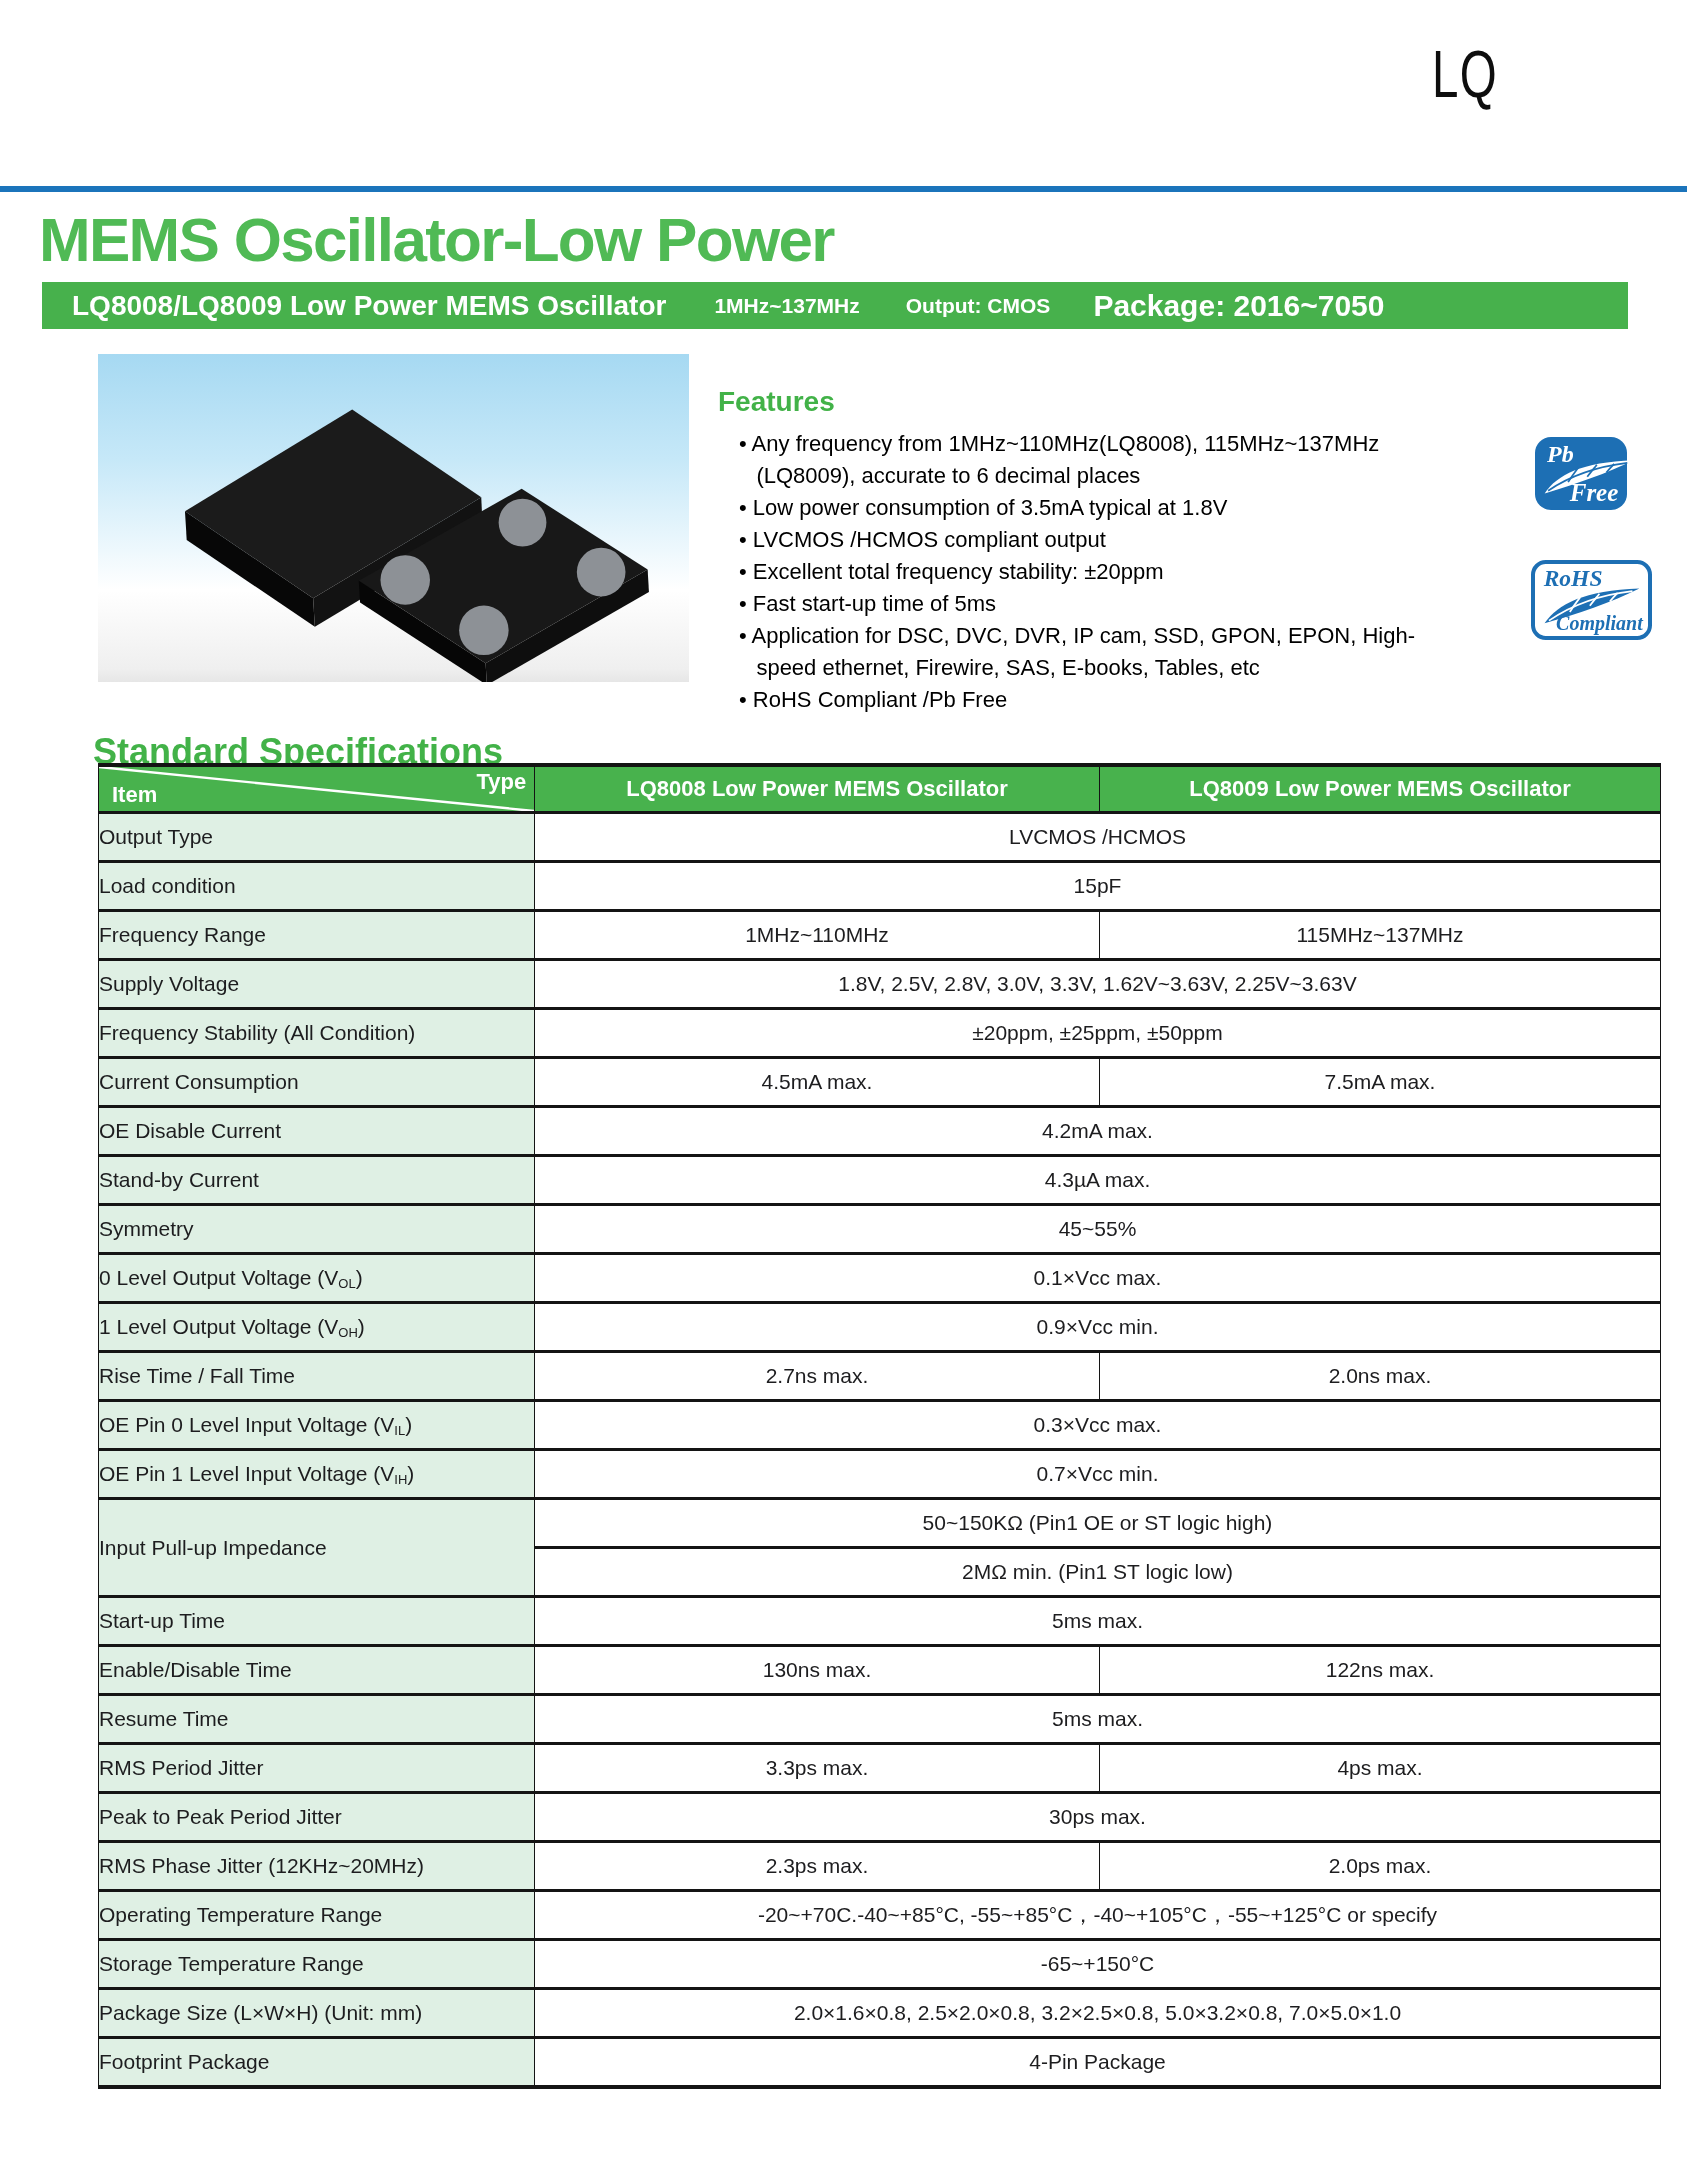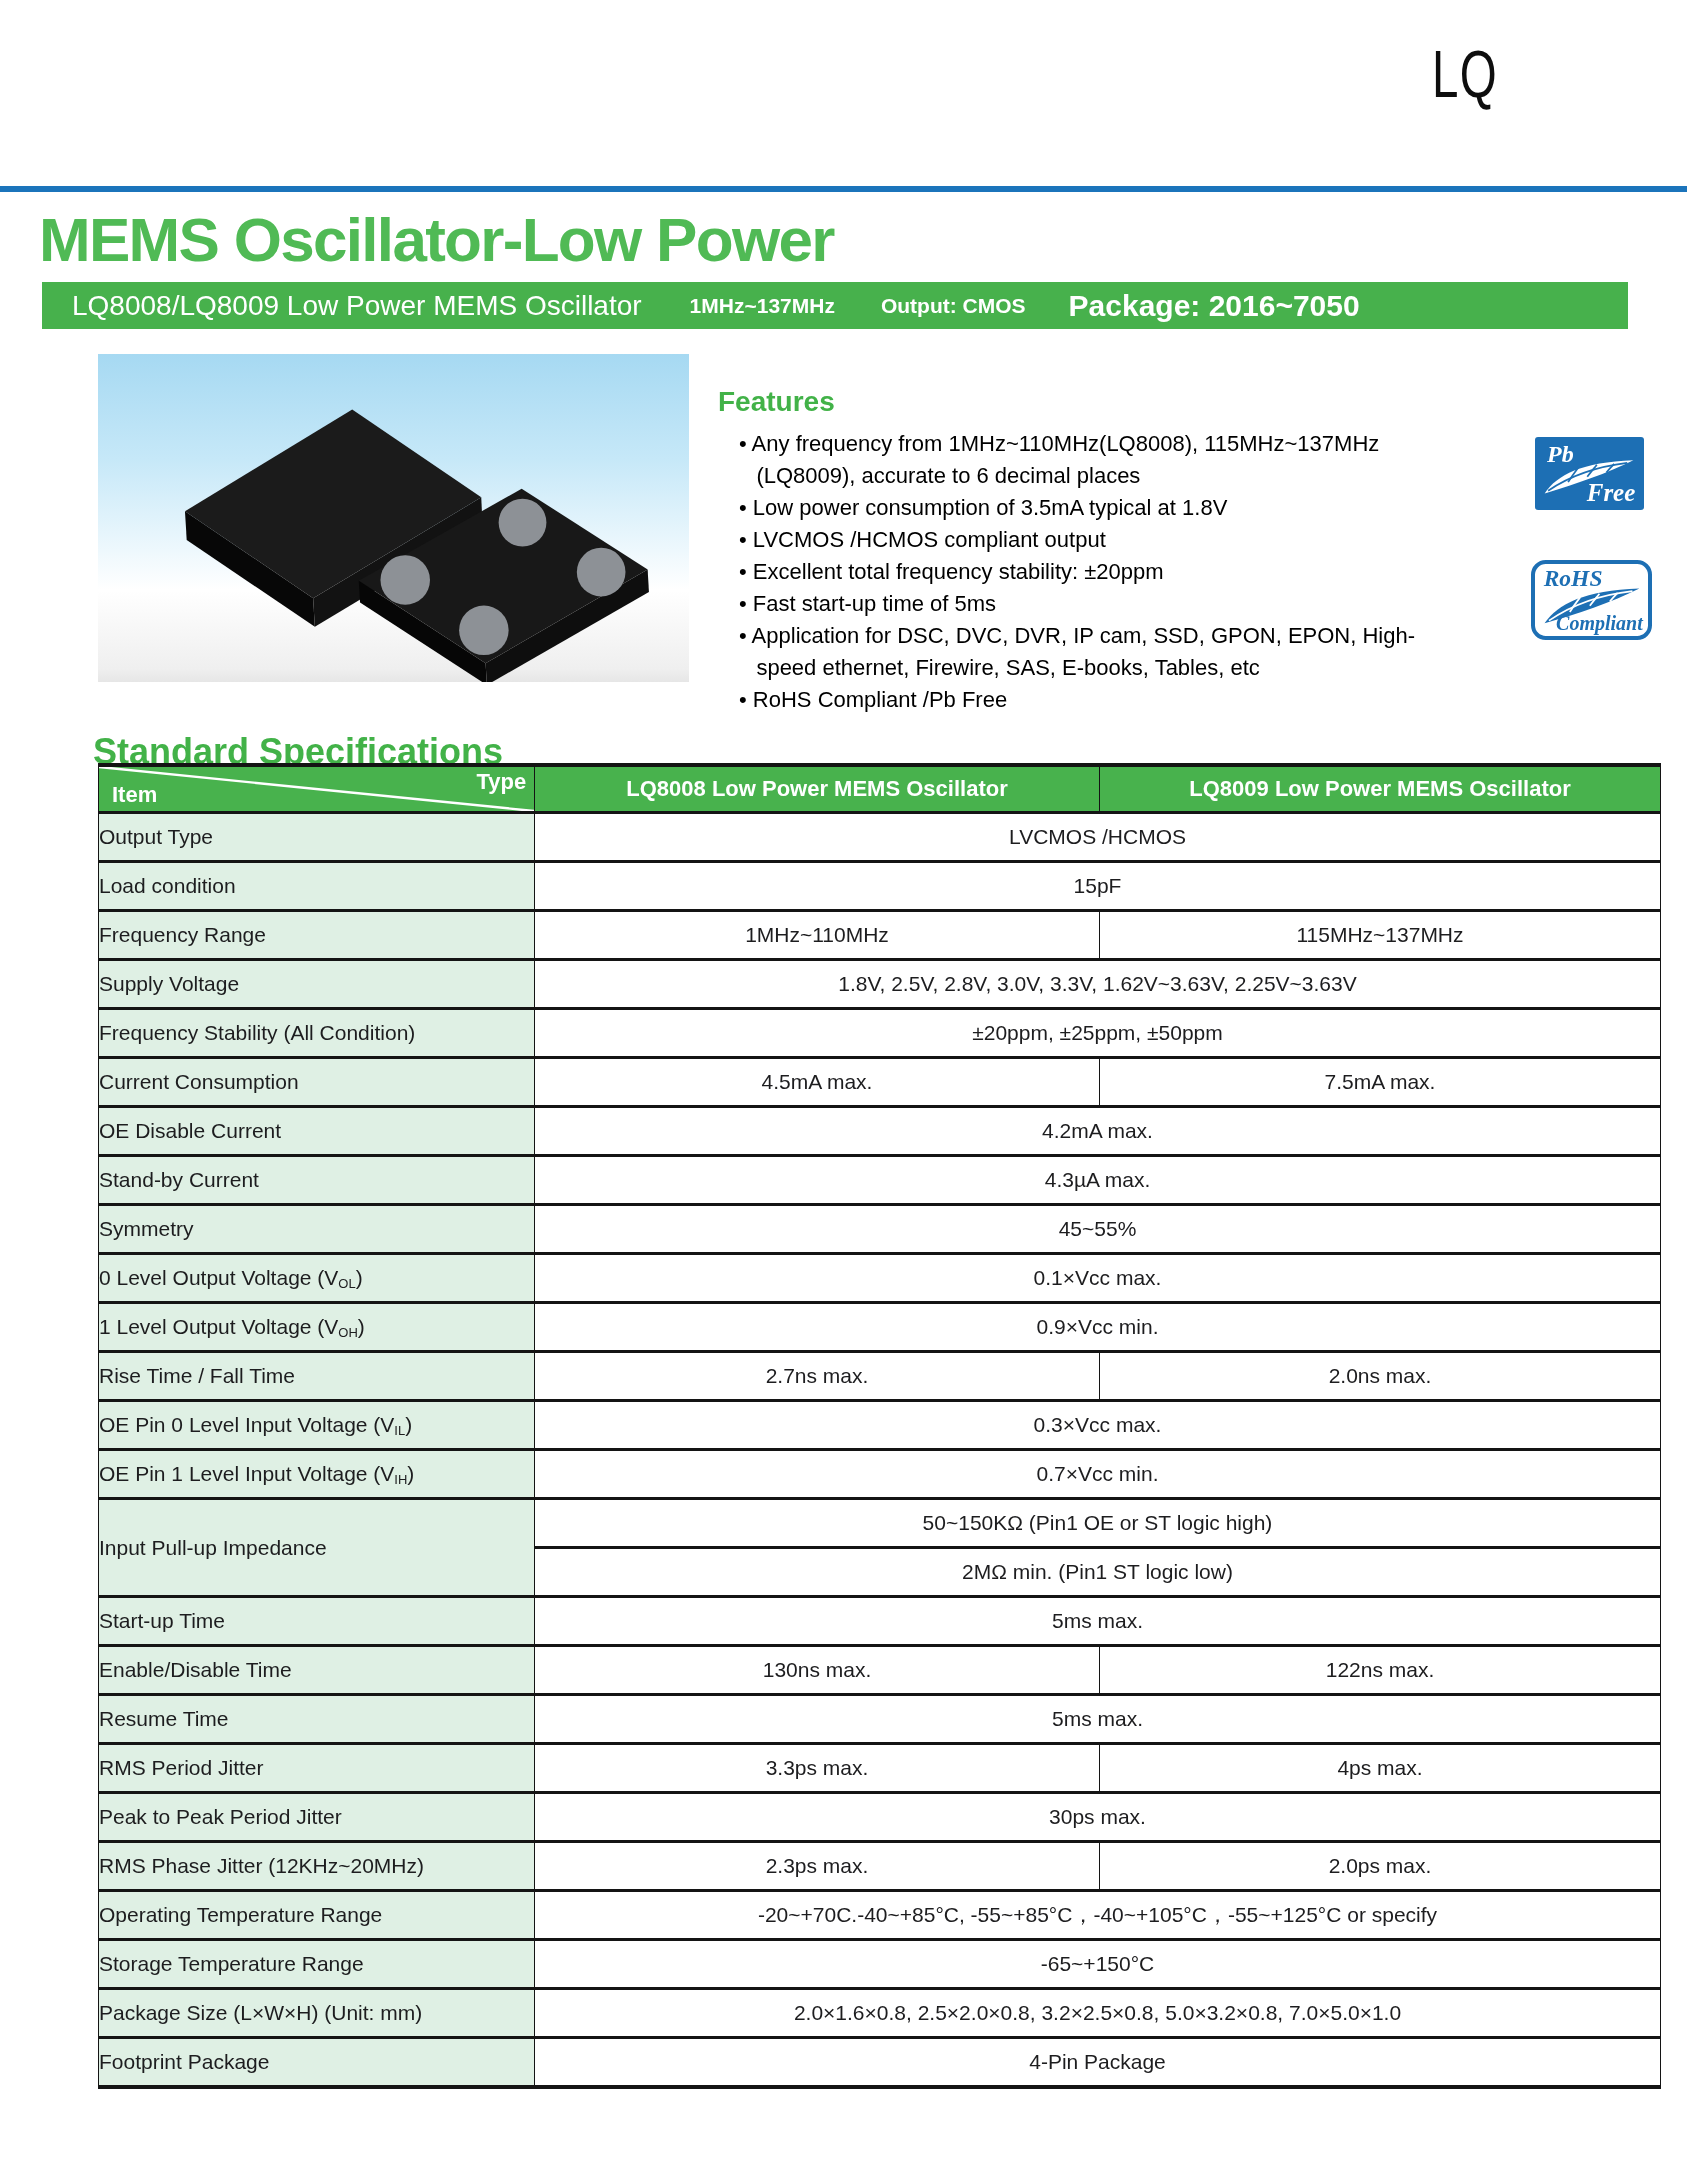--- a/index.html
+++ b/index.html
@@ -21,21 +21,21 @@
   .title{
     position:absolute;left:39px;top:204px;margin:0;
     font-size:62px;font-weight:700;letter-spacing:-1.7px;color:#50ba55;
   }
 
   
   .banner{
     position:absolute;left:42px;top:282px;width:1586px;height:47px;
     background:#47b14c;display:flex;align-items:center;color:#ffffff;white-space:nowrap;
   }
-  .b-prod{margin-left:30px;font-size:28px;font-weight:400;}
+  .b-prod{margin-left:30px;font-size:28px;font-weight:700;}
   .b-freq{margin-left:48px;font-size:21px;font-weight:700;}
   .b-out{margin-left:46px;font-size:21px;font-weight:700;}
   .b-pkg{margin-left:43px;font-size:30px;font-weight:700;}
 
   
   .photo{
     position:absolute;left:98px;top:354px;width:591px;height:328px;
     background:linear-gradient(180deg,#a6d9f2 0%,#c6e8f8 32%,#ffffff 72%,#efefef 96%,#e6e6e6 100%);
   }
   .photo svg{display:block;width:100%;height:100%;}
@@ -47,21 +47,21 @@
   }
   .features{
     position:absolute;left:739px;top:428px;width:678px;
     font-size:22px;line-height:32px;color:#000000;
   }
   .feat-item{padding-left:17.4px;text-indent:-17.4px;}
   .feat-item::before{content:"• ";}
 
   
   .badge{position:absolute;box-sizing:border-box;font-family:"Liberation Serif",serif;font-style:italic;font-weight:700;}
-  .badge-pb{left:1535px;top:437px;width:109px;height:73px;background:#1d6fb4;border-radius:3px;}
+  .badge-pb{left:1535px;top:437px;width:92px;height:73px;background:#1d6fb4;border-radius:16px;}
   .badge-pb .t1{position:absolute;left:12px;top:3.5px;font-size:24px;color:#ffffff;}
   .badge-pb .t2{position:absolute;right:8.7px;bottom:3.5px;font-size:25px;color:#ffffff;}
   .badge-rohs{left:1531px;top:560px;width:121px;height:80px;background:#ffffff;border:4.8px solid #1d6fb4;border-radius:14.8px;}
   .badge-rohs .t1{position:absolute;left:8.7px;top:0.9px;font-size:23.5px;color:#1d6fb4;}
   .badge-rohs .t2{position:absolute;right:5.2px;bottom:0.9px;font-size:20px;color:#1d6fb4;}
   .badge svg{position:absolute;}
 
   
   .spec-title{
     position:absolute;left:93px;top:731px;margin:0;

